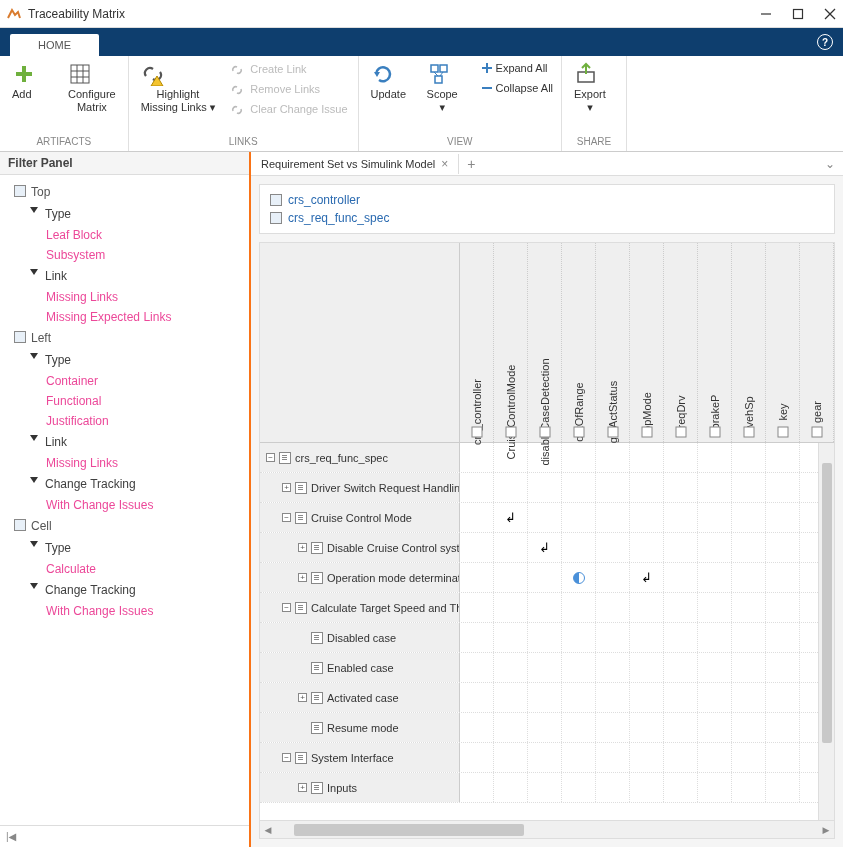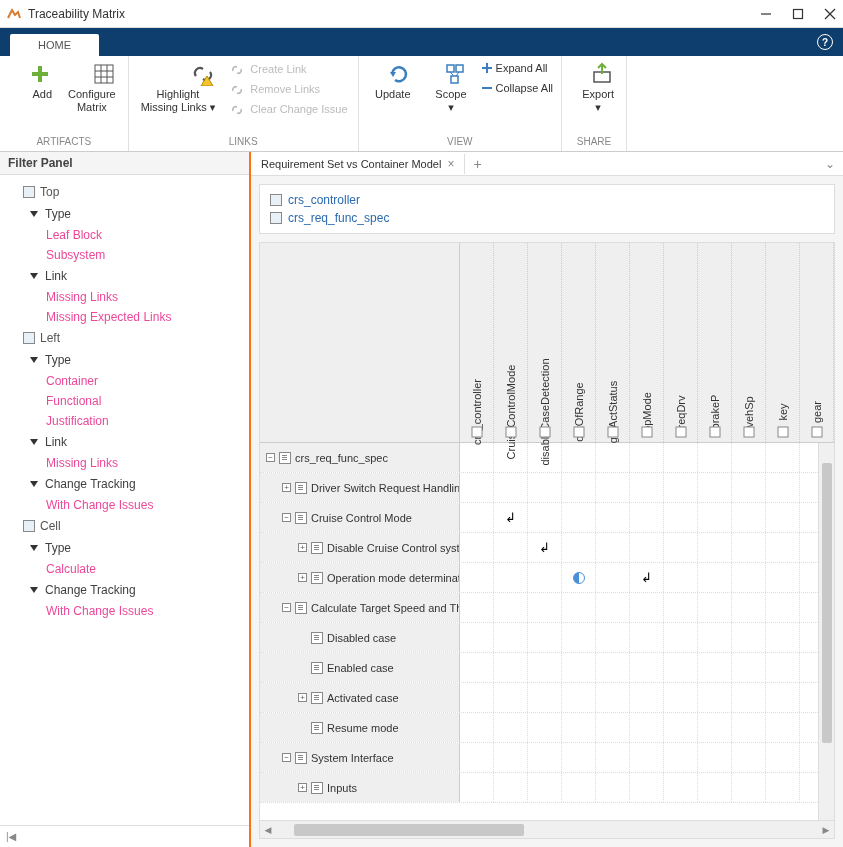--- a/index.html
+++ b/index.html
@@ -15,37 +15,37 @@
   
   .tabstrip { height: 28px; background: #0e3e6e; display: flex; align-items: flex-end; padding-left: 10px; position: relative; }
   .tabstrip .tab { background: #fff; padding: 5px 28px; font-size: 11px; color: #555; border-radius: 2px 2px 0 0; }
   .tabstrip .help { position: absolute; right: 10px; top: 6px; color: #fff; width: 16px; height: 16px; border: 1px solid #fff; border-radius: 50%; display:flex; align-items:center; justify-content:center; font-size:10px; font-weight:bold; }
   
   
   .ribbon { background: #fff; height: 96px; display: flex; border-bottom: 1px solid #ccc; }
   .rgroup { border-right: 1px solid #e0e0e0; padding: 4px 8px 2px 8px; display: flex; flex-direction: column; }
   .rgroup .body { flex: 1; display: flex; align-items: flex-start; gap: 8px; }
   .rgroup .label { text-align: center; font-size: 10px; color: #888; padding-bottom: 2px; }
-  .rbtn { display: flex; flex-direction: column; align-items: flex-end; justify-content: flex-start; gap: 2px; padding: 2px 4px; min-width: 48px; }
+  .rbtn { display: flex; flex-direction: column; align-items: flex-start; justify-content: flex-start; gap: 2px; padding: 2px 4px; min-width: 48px; }
   .rbtn .icon { width: 24px; height: 24px; display:flex; align-items:center; justify-content:center; }
   .rbtn .txt { font-size: 11px; color: #333; text-align: center; line-height: 1.15; }
   .smallbtns { display: flex; flex-direction: column; gap: 2px; }
   .sbtn { display: flex; align-items: center; gap: 5px; font-size: 11px; color: #bbb; padding: 1px 2px; }
   .sbtn .icon { width: 16px; height: 16px; display:flex; align-items:center; justify-content:center; }
   .expandcol { display: flex; flex-direction: column; gap: 4px; justify-content: center; }
   .ebtn { display: flex; align-items: center; gap: 1px; font-size: 11px; color: #333; }
   
   
   .mainbody { display: flex; height: calc(847px - 28px - 28px - 96px); }
   
   
   .filterpanel { width: 256px; background: #fff; border-right: 2px solid #f97316; display: flex; flex-direction: column; }
   .panelhead { background: #f5f5f5; border-bottom: 1px solid #ddd; padding: 4px 8px; font-size: 12px; font-weight: bold; color: #444; }
   .filterbody { flex: 1; overflow-y: auto; padding: 6px 0; }
-  .fsection { padding: 4px 23px; font-size: 12px; color: #555; display: flex; align-items: center; gap: 5px; }
+  .fsection { padding: 4px 14px; font-size: 12px; color: #555; display: flex; align-items: flex-start; gap: 5px; }
   .fsection.bold { font-weight: normal; color: #404040; }
   .fitem { padding: 3px 10px 3px 46px; font-size: 12px; color: #ec4899; cursor: pointer; }
   .tri { display:inline-block; width:0; height:0; border-left:4px solid transparent; border-right:4px solid transparent; border-top:6px solid #333; margin-right:2px; }
   .sqicon { width:12px; height:12px; border:1px solid #888; display:inline-block; background:#e8f0f8; }
   .bottombar { height: 22px; border-top: 1px solid #ddd; display:flex; align-items:center; padding: 0 6px; }
   
   
   .matrixside { flex: 1; background: #f5f5f5; display: flex; flex-direction: column; }
   .doctabs { height: 24px; background: #fff; display: flex; align-items: center; border-bottom: 1px solid #ddd; }
   .doctab { padding: 3px 10px; font-size: 11px; color: #333; background:#fff; display:flex; align-items:center; gap:6px; border-right:1px solid #ddd; }
@@ -297,21 +297,21 @@
       <div class="fitem">With Change Issues</div>
     </div>
     <div class="bottombar">
       <span style="font-size:10px;color:#888">|◀</span>
     </div>
   </div>
 
   <div class="matrixside">
     <div class="doctabs">
       <div class="doctab">
-        <span>Requirement Set vs Container Model</span>
+        <span>Requirement Set vs Simulink Model</span>
         <span class="close">×</span>
       </div>
       <div class="addtab">+</div>
       <div class="gearright">⌄</div>
     </div>
     <div class="links">
       <a href="#">
           <span class="sqicon"></span>
           <span>crs_controller</span>
         </a>

